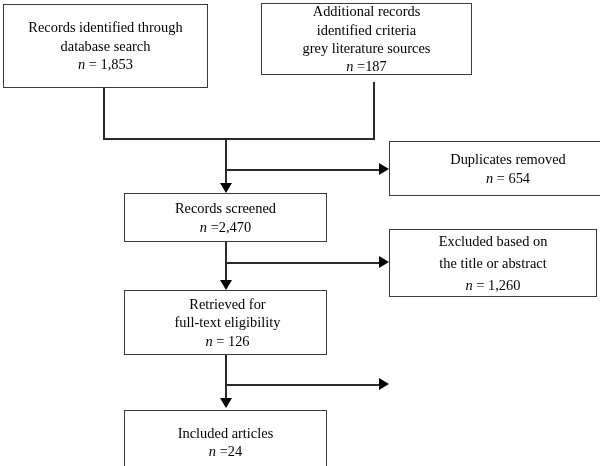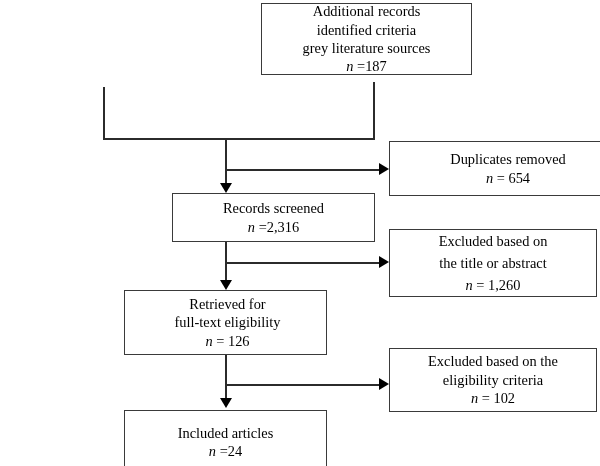--- a/index.html
+++ b/index.html
@@ -70,20 +70,25 @@
     border-top: 6.5px solid transparent;
     border-bottom: 6.5px solid transparent;
     border-left: 10px solid #000000;
   }
 </style>
 </head>
 <body>
 
 <div id="canvas">
 
+  <div class="node" style="left:3px; top:4px; width:205px; height:84px;">
+    <span class="line">Records identified through</span>
+    <span class="line">database search</span>
+    <span class="nline"><i>n</i>&nbsp;<span>= 1,853</span></span>
+  </div>
 
   <div class="node" style="left:261px; top:3px; width:211px; height:72px;">
     <span class="line">Additional records</span>
     <span class="line">identified criteria</span>
     <span class="line">grey literature sources</span>
     <span class="nline"><i>n</i>&nbsp;<span>=187</span></span>
   </div>
 
   <div class="vline" style="left:103px; top:87px; height:52px;"></div>
   <div class="vline" style="left:373px; top:82px; height:57px;"></div>
@@ -92,23 +97,23 @@
   <div class="arrow-down" style="left:219.5px; top:183px;"></div>
 
   <div class="hline" style="left:226px; top:169px; width:155px;"></div>
   <div class="arrow-right" style="left:379px; top:162.5px;"></div>
 
   <div class="node" style="left:389px; top:141px; width:238px; height:55px;">
     <span class="line">Duplicates removed</span>
     <span class="nline"><i>n</i>&nbsp;<span>= 654</span></span>
   </div>
 
-  <div class="node" style="left:124px; top:193px; width:203px; height:49px;margin-left:48px;">
+  <div class="node" style="left:124px; top:193px; width:203px; height:49px;">
     <span class="line">Records screened</span>
-    <span class="nline"><i>n</i>&nbsp;<span>=2,316</span></span>
+    <span class="nline"><i>n</i>&nbsp;<span>=2,470</span></span>
   </div>
 
   <div class="vline" style="left:225px; top:242px; height:42px;"></div>
   <div class="arrow-down" style="left:219.5px; top:280px;"></div>
 
   <div class="hline" style="left:226px; top:262px; width:155px;"></div>
   <div class="arrow-right" style="left:379px; top:255.5px;"></div>
 
   <div class="node" style="left:389px; top:229px; width:208px; height:68px;justify-content:space-between;">
     <span class="line">Excluded based on</span>
@@ -121,24 +126,19 @@
     <span class="line">full-text eligibility</span>
     <span class="nline"><i>n</i>&nbsp;<span>= 126</span></span>
   </div>
 
   <div class="vline" style="left:225px; top:355px; height:46px;"></div>
   <div class="arrow-down" style="left:219.5px; top:398px;"></div>
 
   <div class="hline" style="left:226px; top:384px; width:155px;"></div>
   <div class="arrow-right" style="left:379px; top:377.5px;"></div>
 
-  <div class="node" style="left:389px; top:348px; width:208px; height:64px;">
-    <span class="line">Excluded based on the</span>
-    <span class="line">eligibility criteria</span>
-    <span class="nline"><i>n</i>&nbsp;<span>= 102</span></span>
-  </div>
 
   <div class="node" style="left:124px; top:410px; width:203px; height:64px;">
     <span class="line">Included articles</span>
     <span class="nline"><i>n</i>&nbsp;<span>=24</span></span>
   </div>
 
 </div>
 
 </body></html>

